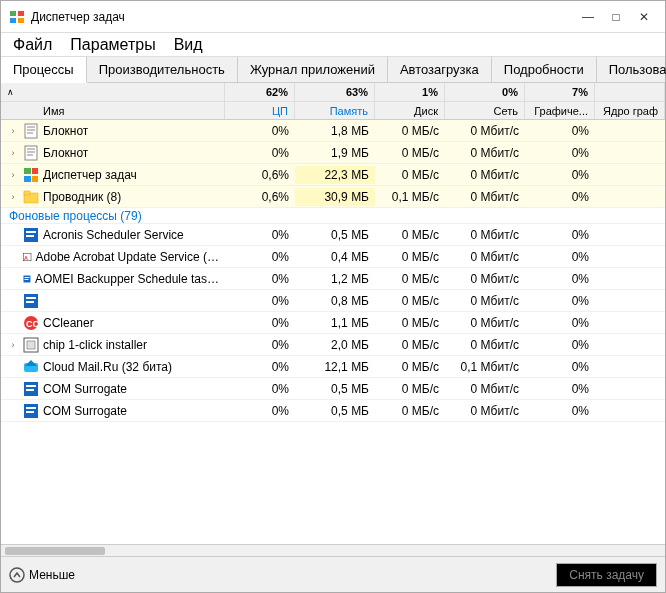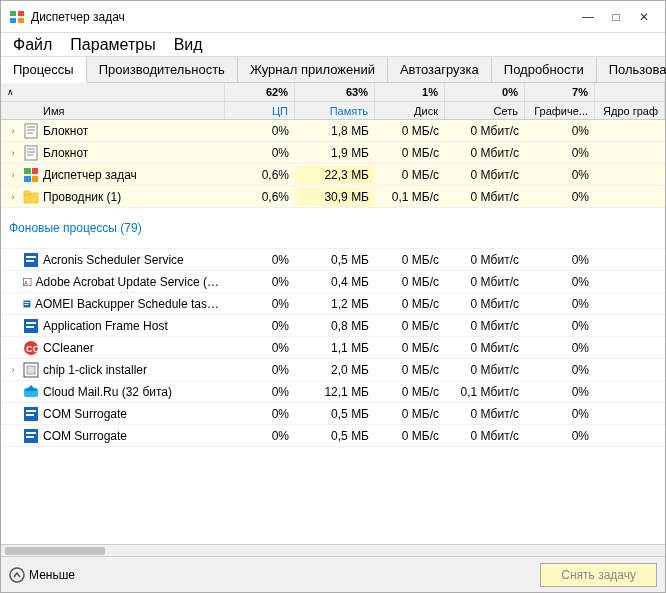--- a/index.html
+++ b/index.html
@@ -127,21 +127,21 @@
       height: 12px;
       font-size: 9px;
       color: #666;
       cursor: pointer;
       display: flex;
       align-items: center;
       justify-content: center;
       flex-shrink: 0;
     }
     .section-header {
-      height: 41px;
+      height: 16px;
       display: flex;
       align-items: center;
       padding: 0 8px;
       background: #fff;
       border-bottom: 1px solid #f0f0f0;
     }
     .section-header span {
       color: #0078d7;
       font-size: 12px;
       font-weight: normal;
@@ -156,22 +156,22 @@
       padding: 0 8px;
     }
     .less-btn {
       display: flex;
       align-items: center;
       gap: 4px;
       cursor: pointer;
       font-size: 12px;
     }
     .task-end-btn {
-      padding: 4px 20px;
-      background: #fef9c3;
+      padding: 4px 12px;
+      background: #000000;
       border: 1px solid #aaa;
       font-size: 12px;
       cursor: pointer;
       color: #888;
     }
     .scrollbar-horiz {
       height: 12px;
       background: #f0f0f0;
       border-top: 1px solid #ccc;
       display: flex;
@@ -335,21 +335,21 @@
         <div class="cell"></div>
       </div>
 
       <div class="row highlighted">
         <div class="cell">
           <span class="expand-btn">›</span>
           <svg width="16" height="16" viewBox="0 0 16 16">
             <rect x="1" y="4" width="14" height="10" fill="#ffd54f" stroke="#e6a800" stroke-width="0.5"></rect>
             <rect x="1" y="2" width="6" height="4" fill="#ffd54f" stroke="#e6a800" stroke-width="0.5"></rect>
           </svg>
-          <span>Проводник (1)</span>
+          <span>Проводник (8)</span>
         </div>
         <div class="cell">0,6%</div>
         <div class="cell" style="background:#fff9c4;">30,9 МБ</div>
         <div class="cell">0,1 МБ/с</div>
         <div class="cell">0 Мбит/с</div>
         <div class="cell">0%</div>
         <div class="cell"></div>
       </div>
 
       <div class="section-header">
@@ -410,21 +410,20 @@
       </div>
 
       <div class="row">
         <div class="cell">
           <span class="expand-btn" style="visibility:hidden;">›</span>
           <svg width="16" height="16" viewBox="0 0 16 16">
               <rect x="1" y="1" width="14" height="14" fill="#1565c0"></rect>
               <rect x="3" y="4" width="10" height="2" fill="#fff"></rect>
               <rect x="3" y="8" width="8" height="2" fill="#fff"></rect>
             </svg>
-          <span>Application Frame Host</span>
         </div>
         <div class="cell">0%</div>
         <div class="cell">0,8 МБ</div>
         <div class="cell">0 МБ/с</div>
         <div class="cell">0 Мбит/с</div>
         <div class="cell">0%</div>
         <div class="cell"></div>
       </div>
 
       <div class="row">

